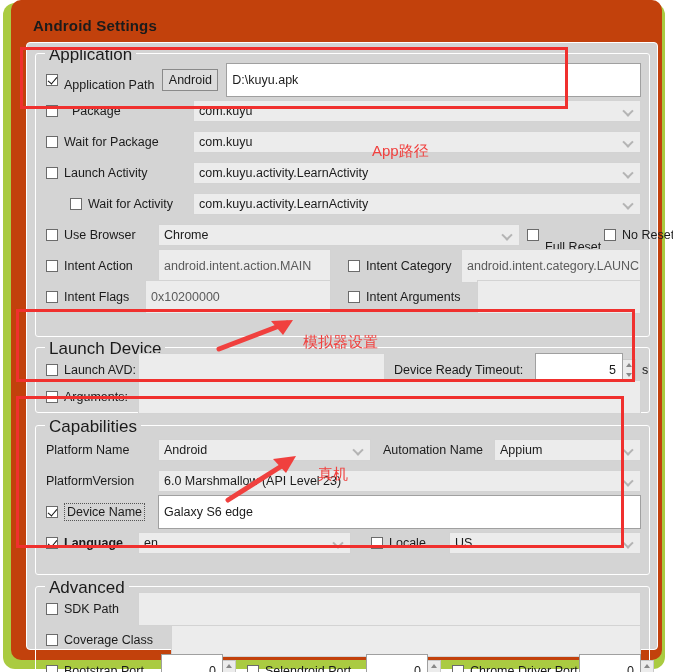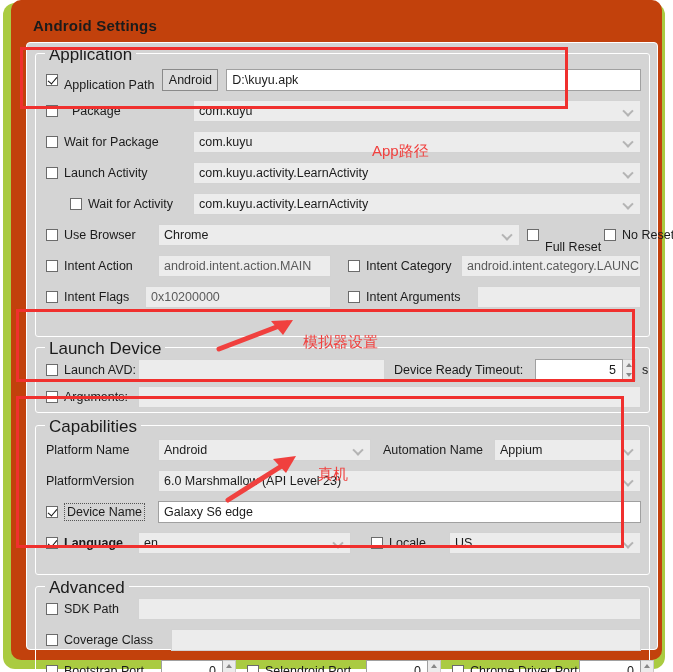--- a/index.html
+++ b/index.html
@@ -71,21 +71,21 @@
     border:solid #111;border-width:0 1.6px 1.6px 0;
     transform:rotate(40deg);
   }
   .focusbox{
     border:1px dotted #555;padding:1px 2px;margin-left:-2px;
   }
 
   
   .tf{
     box-sizing:border-box;
-    height:22px;
+    height:34px;
     background:#ffffff;
     border:1px solid #a0a0a0;
     font-size:12.5px;color:#1b1b1b;
     padding:0 5px;
     display:flex;align-items:center;
     white-space:nowrap;overflow:hidden;
   }
   .tf.gray{
     background:#ececec;border:1px solid #d3d3d3;color:#5b5b5b;
   }

